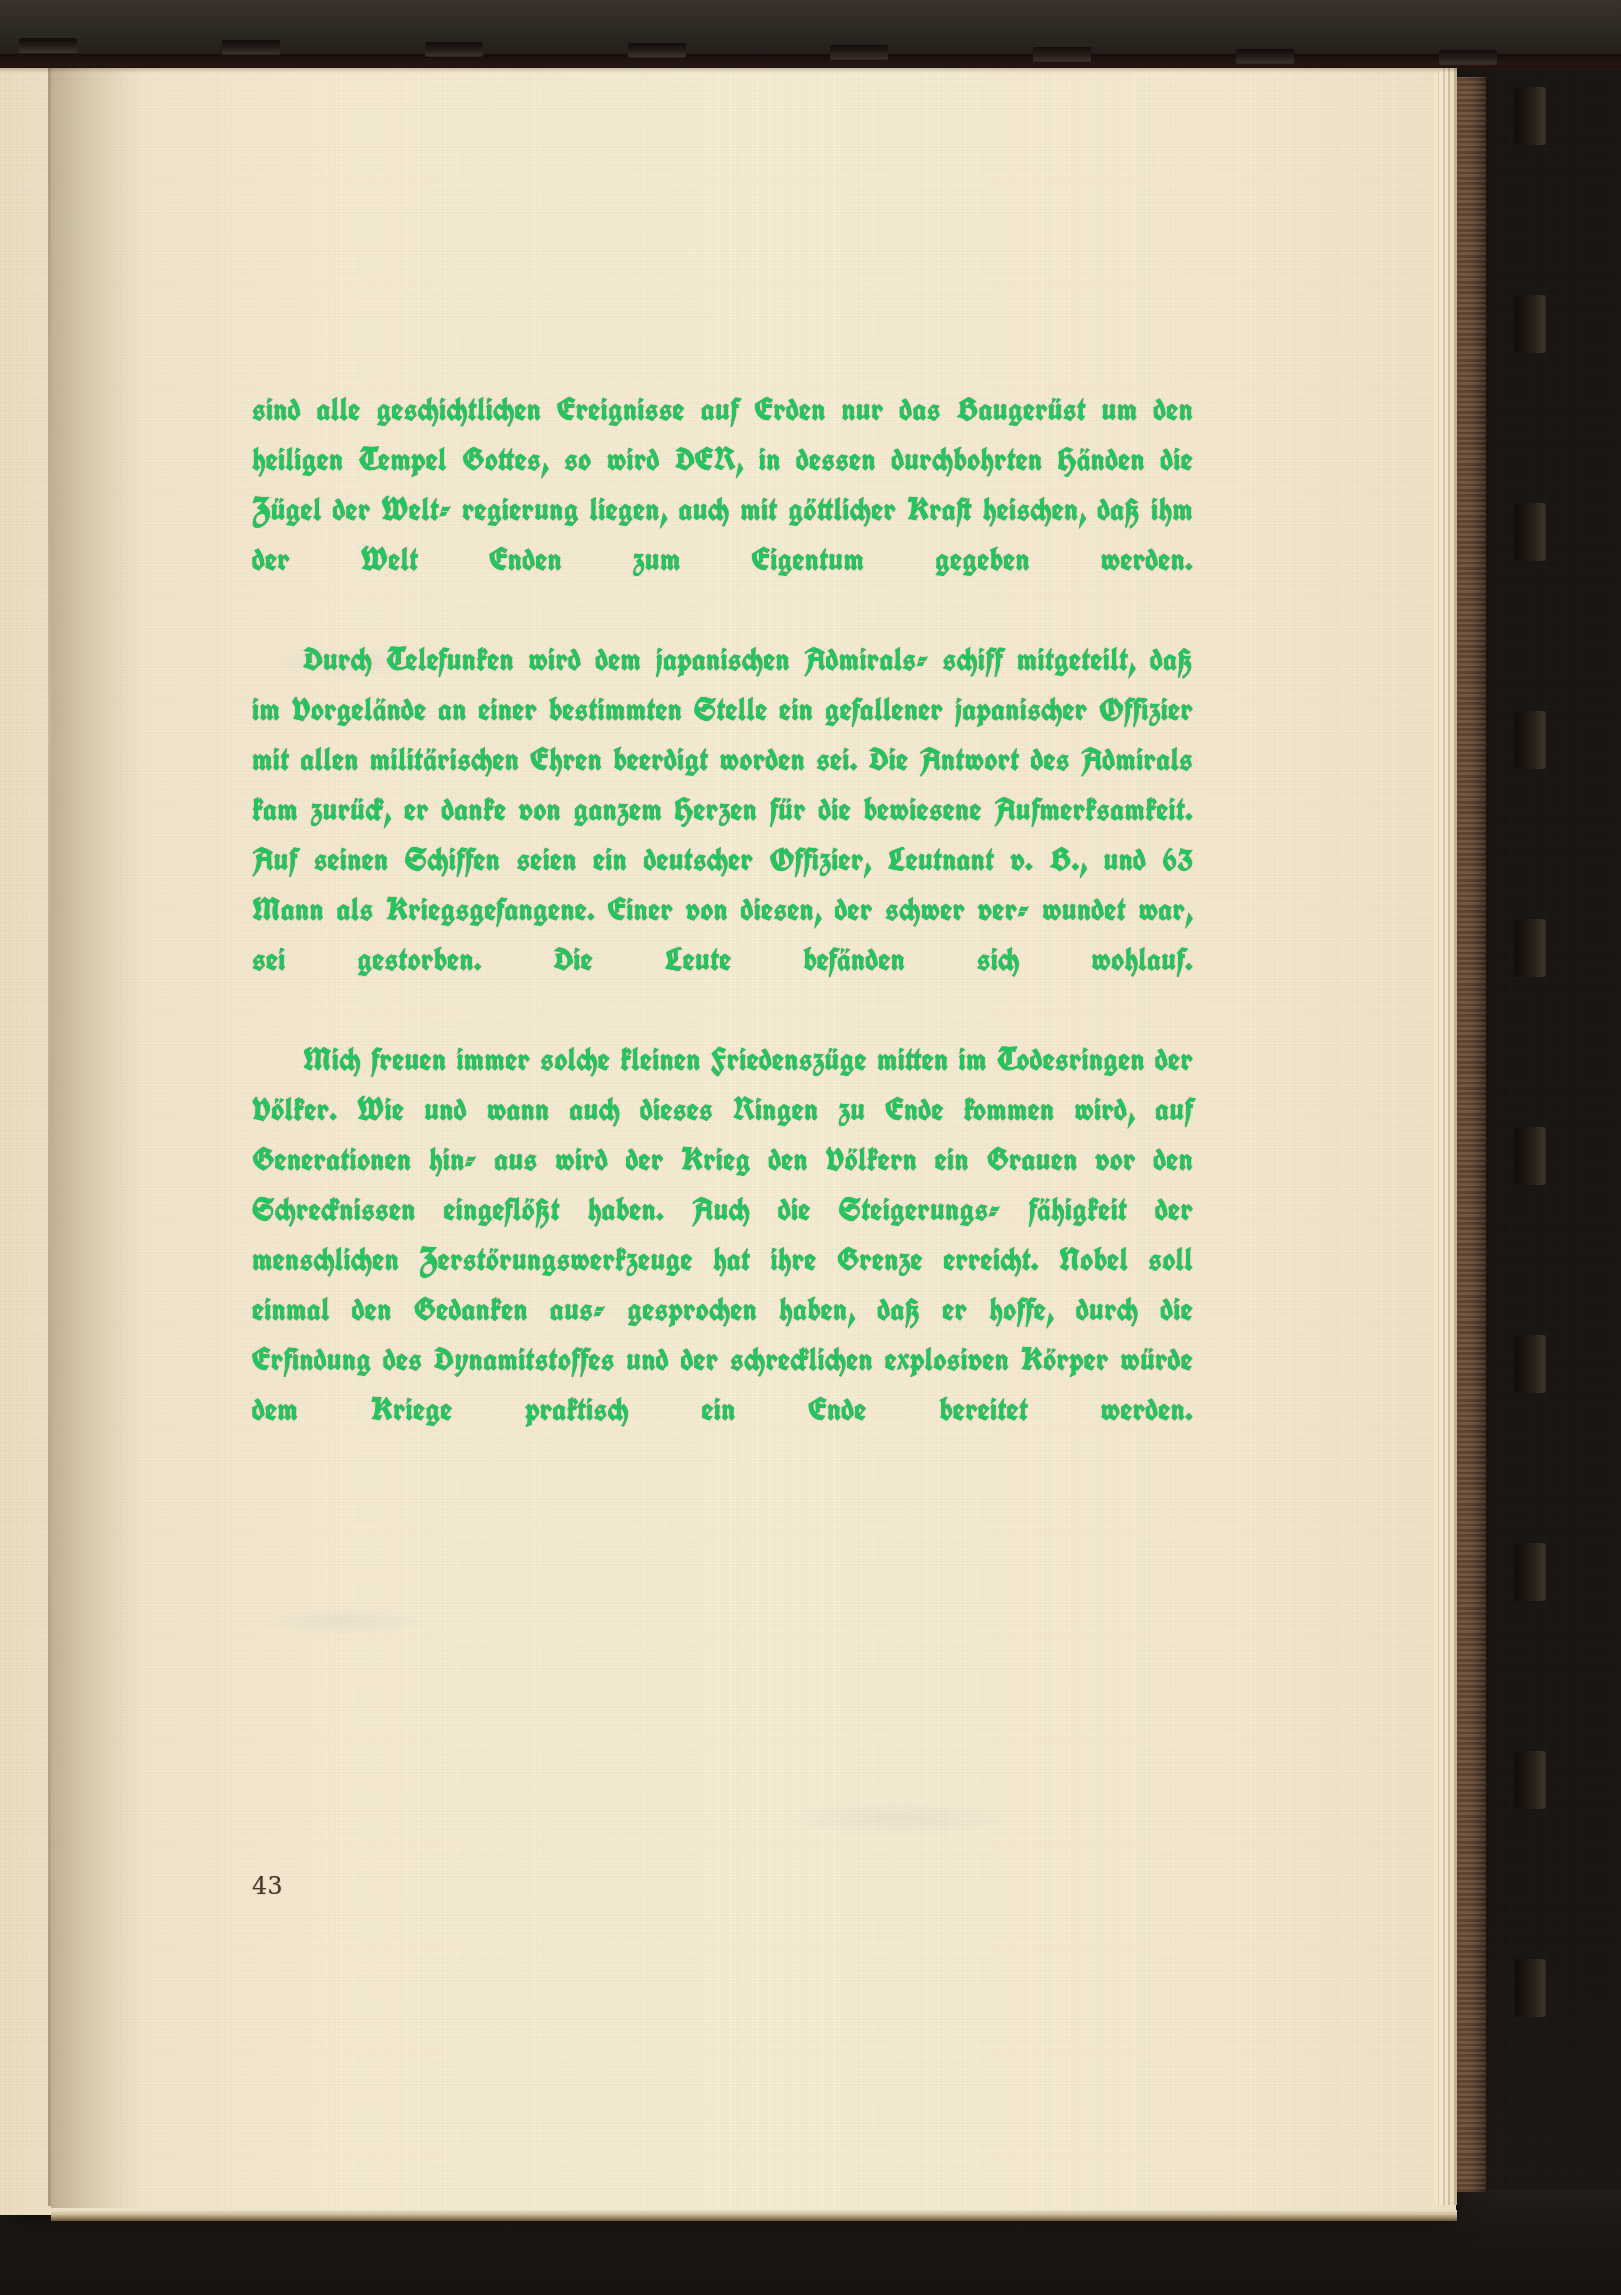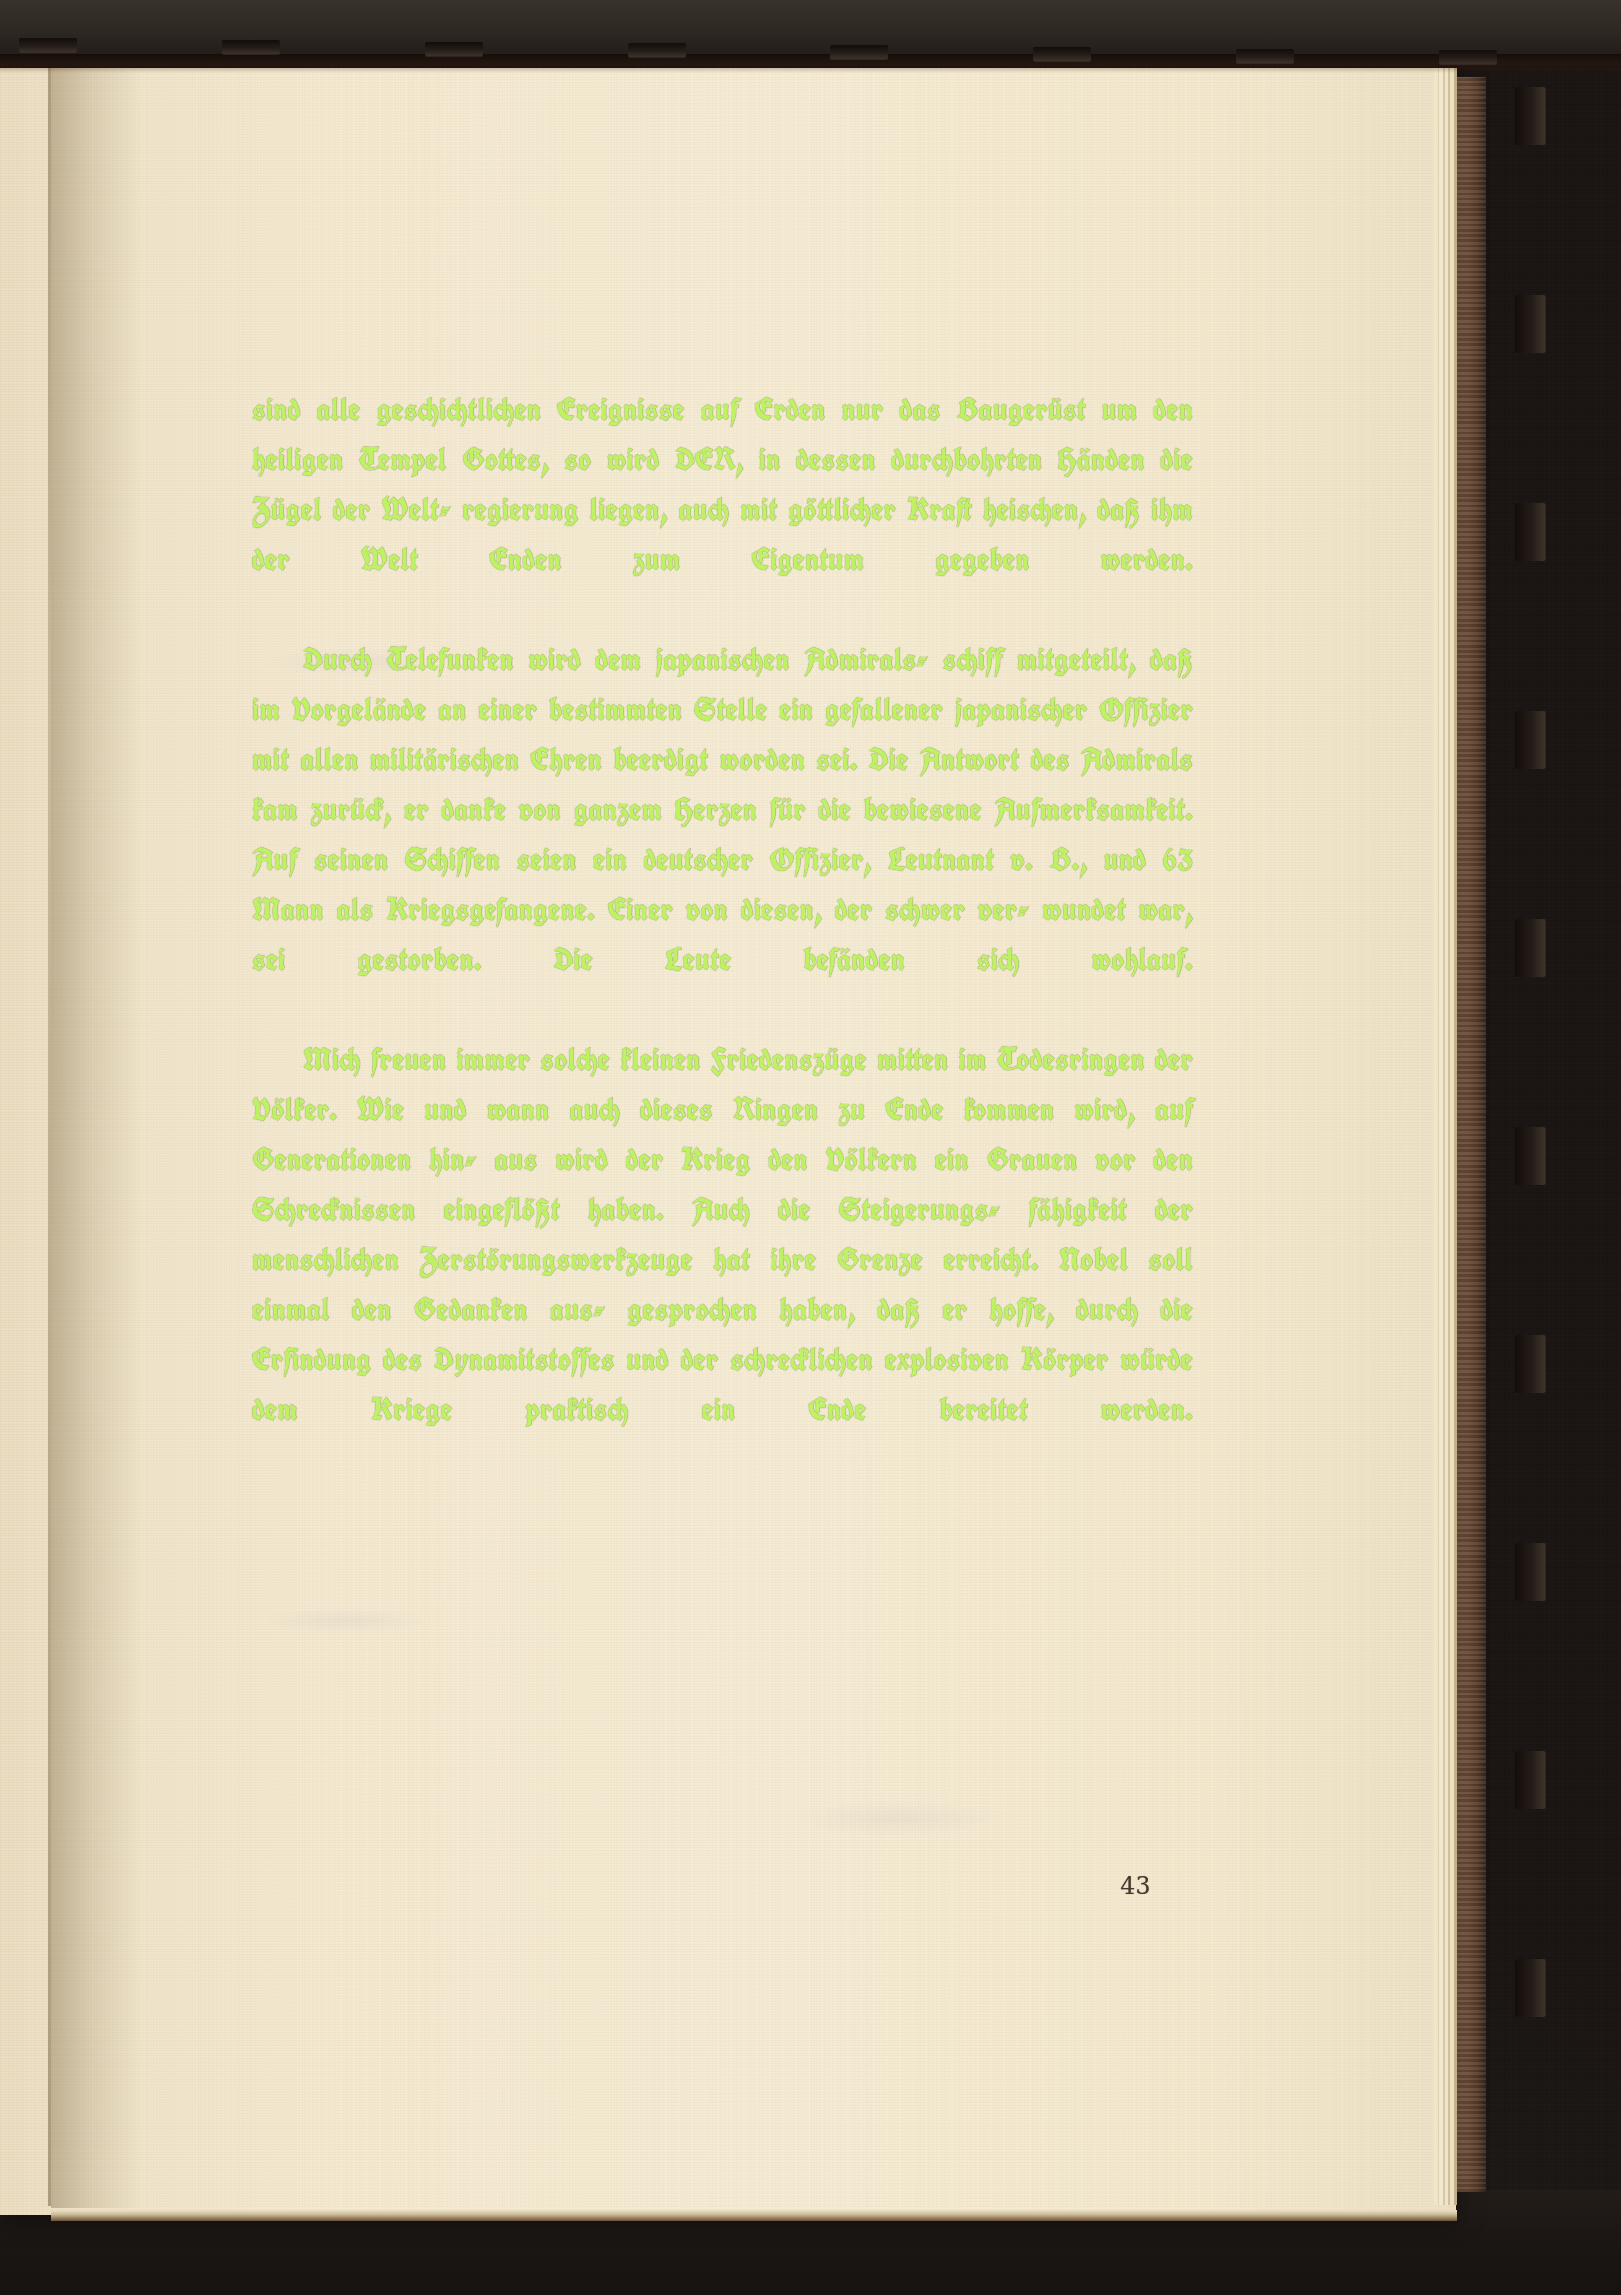--- a/index.html
+++ b/index.html
@@ -79,31 +79,30 @@
 
   
   .leaf-bottom-edge{position:absolute;left:51px;top:2210px;width:1406px;height:10.5px;
         background:linear-gradient(180deg,#ece0c5 0%,#cdbd98 40%,#6d5338 100%);}
 
   
   .textblock{position:absolute;left:252px;top:385px;width:941px;}
   .para{margin:0 0 0 0;
         font-family:"UnifrakturCook","DejaVu Serif","Liberation Serif",serif;
         font-size:31px;line-height:50px;
-        color:#bef264;
+        color:#22c55e;
         text-align:justify;
         letter-spacing:0.3px;
         word-spacing:1.7px;
         text-shadow:0 0 1px rgba(70,56,44,.55), 0.3px 0.3px 0.7px rgba(120,98,72,.35);}
   .para.indent{text-indent:51px;}
   
   .para:after{content:"";display:inline-block;width:100%;}
 
   .pageno{position:absolute;left:252px;top:1872px;width:899px;
-        text-align:right;
         font-family:"DejaVu Serif","Liberation Serif",serif;
         font-size:23.6px;color:#46392e;letter-spacing:0.4px;
         text-shadow:0 0 0.9px rgba(70,56,44,.5);}
 
   
   .smudge{position:absolute;border-radius:40%;pointer-events:none;
         background:radial-gradient(ellipse at center, rgba(150,150,170,.10), rgba(0,0,0,0) 70%);}
 </style>
 </head>
 <body>

